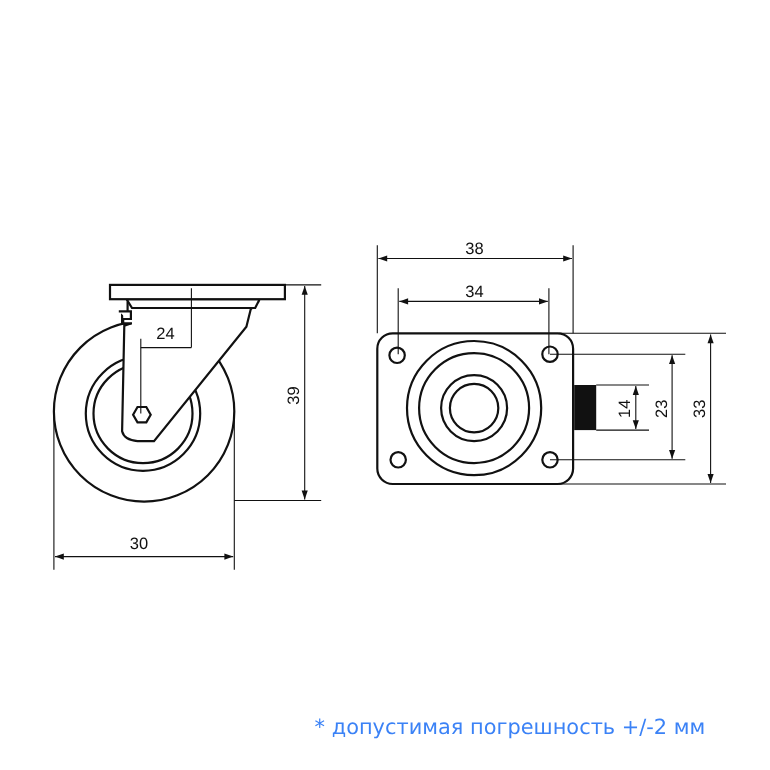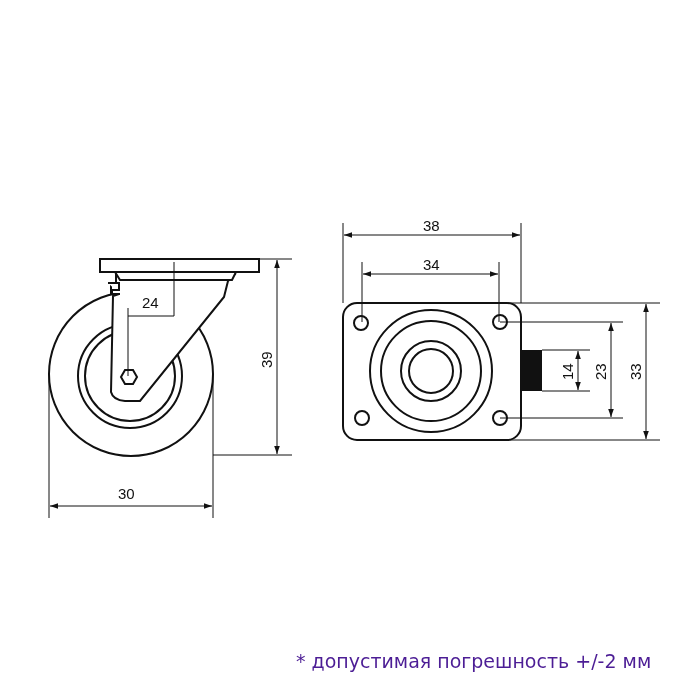--- a/index.html
+++ b/index.html
@@ -1,20 +1,20 @@
 <!DOCTYPE html>
 <html><head>
 <meta charset="utf-8">
 <style>
   html, body { margin: 0; padding: 0; background: #ffffff; }
   body { width: 700px; height: 700px; position: relative; overflow: hidden;
          font-family: "Liberation Sans", sans-serif; }
   svg { position: absolute; left: 0; top: 0; }
   .dim-text { font-family: "Liberation Sans", sans-serif; font-size: 15px; fill: #111; }
-  .note { position: absolute; left: 296px; top: 650px; font-size: 19px; color: #4c1d95;
+  .note { position: absolute; left: 286px; top: 650px; font-size: 19px; color: #3b82f6;
           font-family: "DejaVu Sans", sans-serif; white-space: nowrap; }
 </style>
 </head>
 <body>
 
 <svg width="700" height="700" viewBox="0 0 700 700">
   <defs>
     <marker id="arr" viewBox="0 0 10 10" refX="10" refY="5" markerWidth="10" markerHeight="8" orient="auto-start-reverse" markerUnits="userSpaceOnUse">
       <path d="M0,1.5 L10,5 L0,8.5 Z" fill="#111"></path>
     </marker>

